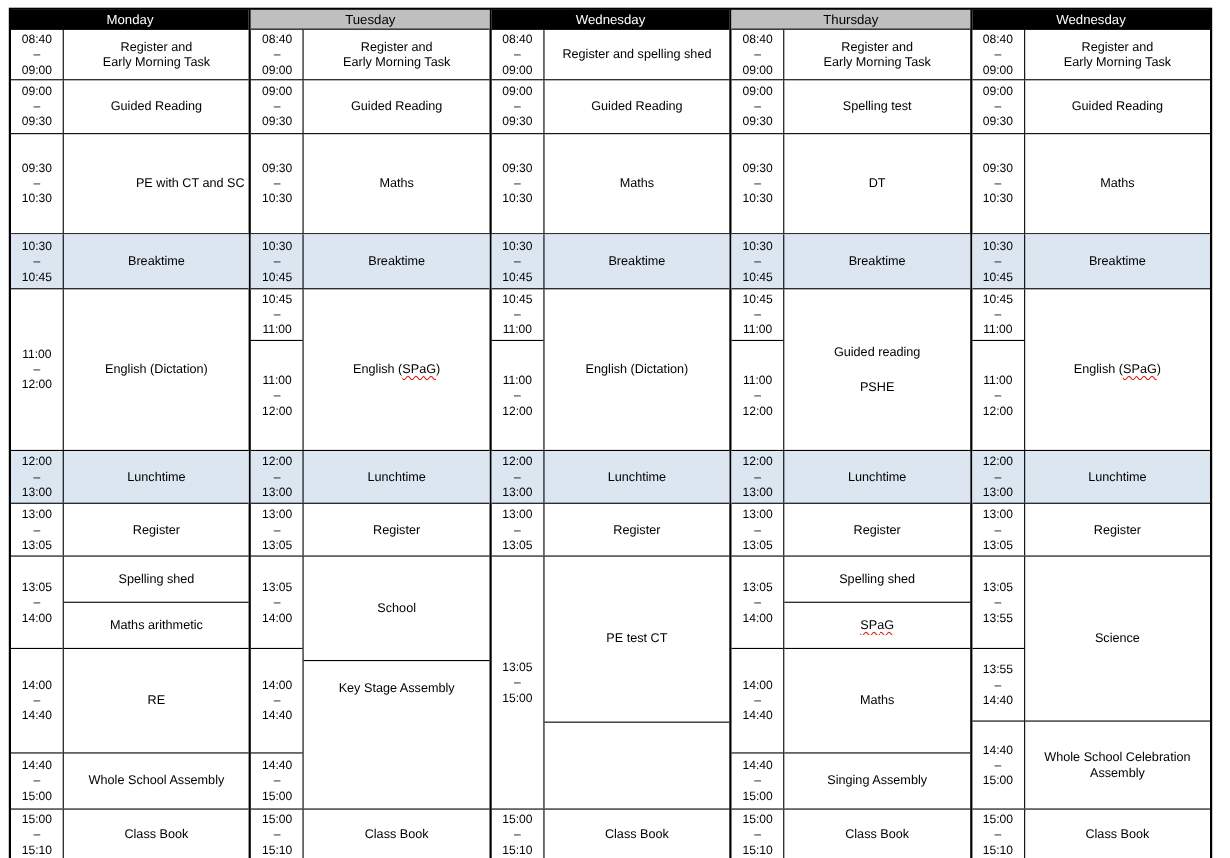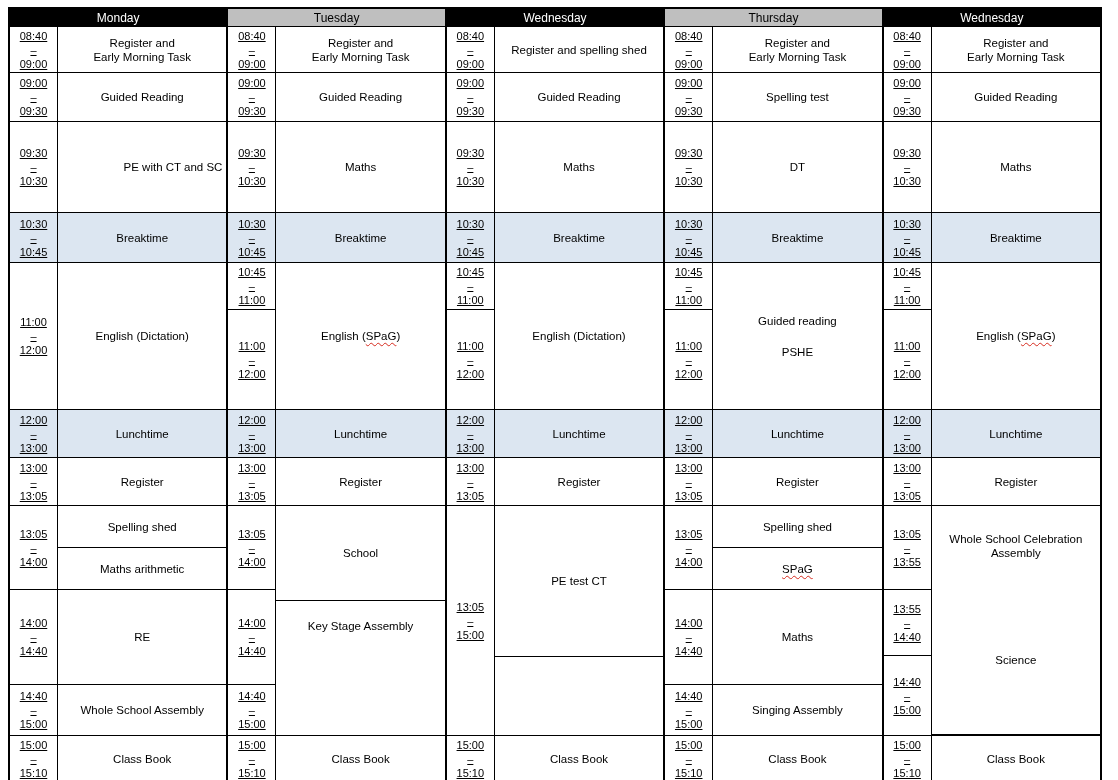--- a/index.html
+++ b/index.html
@@ -50,21 +50,21 @@
     flex-direction: column;
   }
   .time-cell, .act-cell {
     display: flex;
     flex-direction: column;
     align-items: center;
     justify-content: center;
     text-align: center;
     overflow: hidden;
   }
-  .time-cell { font-size: 11px; line-height: 14px; text-decoration: underline; }
+  .time-cell { font-size: 11px; line-height: 14px; }
   .act-cell  { font-size: 11.5px; line-height: 14px; padding: 0 4px; }
   .divided { border-bottom: 1px solid #000; }
   .line { min-height: 14px; }
   .line.blank { height: 17px; }
   .squiggle {
     text-decoration-line: underline;
     text-decoration-style: wavy;
     text-decoration-color: var(--squiggle);
     text-decoration-thickness: 1px;
     text-underline-offset: 2px;
@@ -779,26 +779,26 @@
             <div class="line">–</div>
             <div class="line">14:40</div>
           </div>
           <div class="time-cell" style="height: 79px;">
             <div class="line">14:40</div>
             <div class="line">–</div>
             <div class="line">15:00</div>
           </div>
         </div>
         <div class="act-stack">
+          <div class="act-cell divided" style="height: 150px;">
+            <div class="line">Science</div>
+          </div>
           <div class="act-cell" style="height: 79px;">
             <div class="line">Whole School Celebration</div>
             <div class="line">Assembly</div>
-          </div>
-          <div class="act-cell divided" style="height: 150px;">
-            <div class="line">Science</div>
           </div>
         </div>
       </div>
       <div class="section">
         <div class="time-stack">
           <div class="time-cell" style="height: 45px;">
             <div class="line">15:00</div>
             <div class="line">–</div>
             <div class="line">15:10</div>
           </div>

